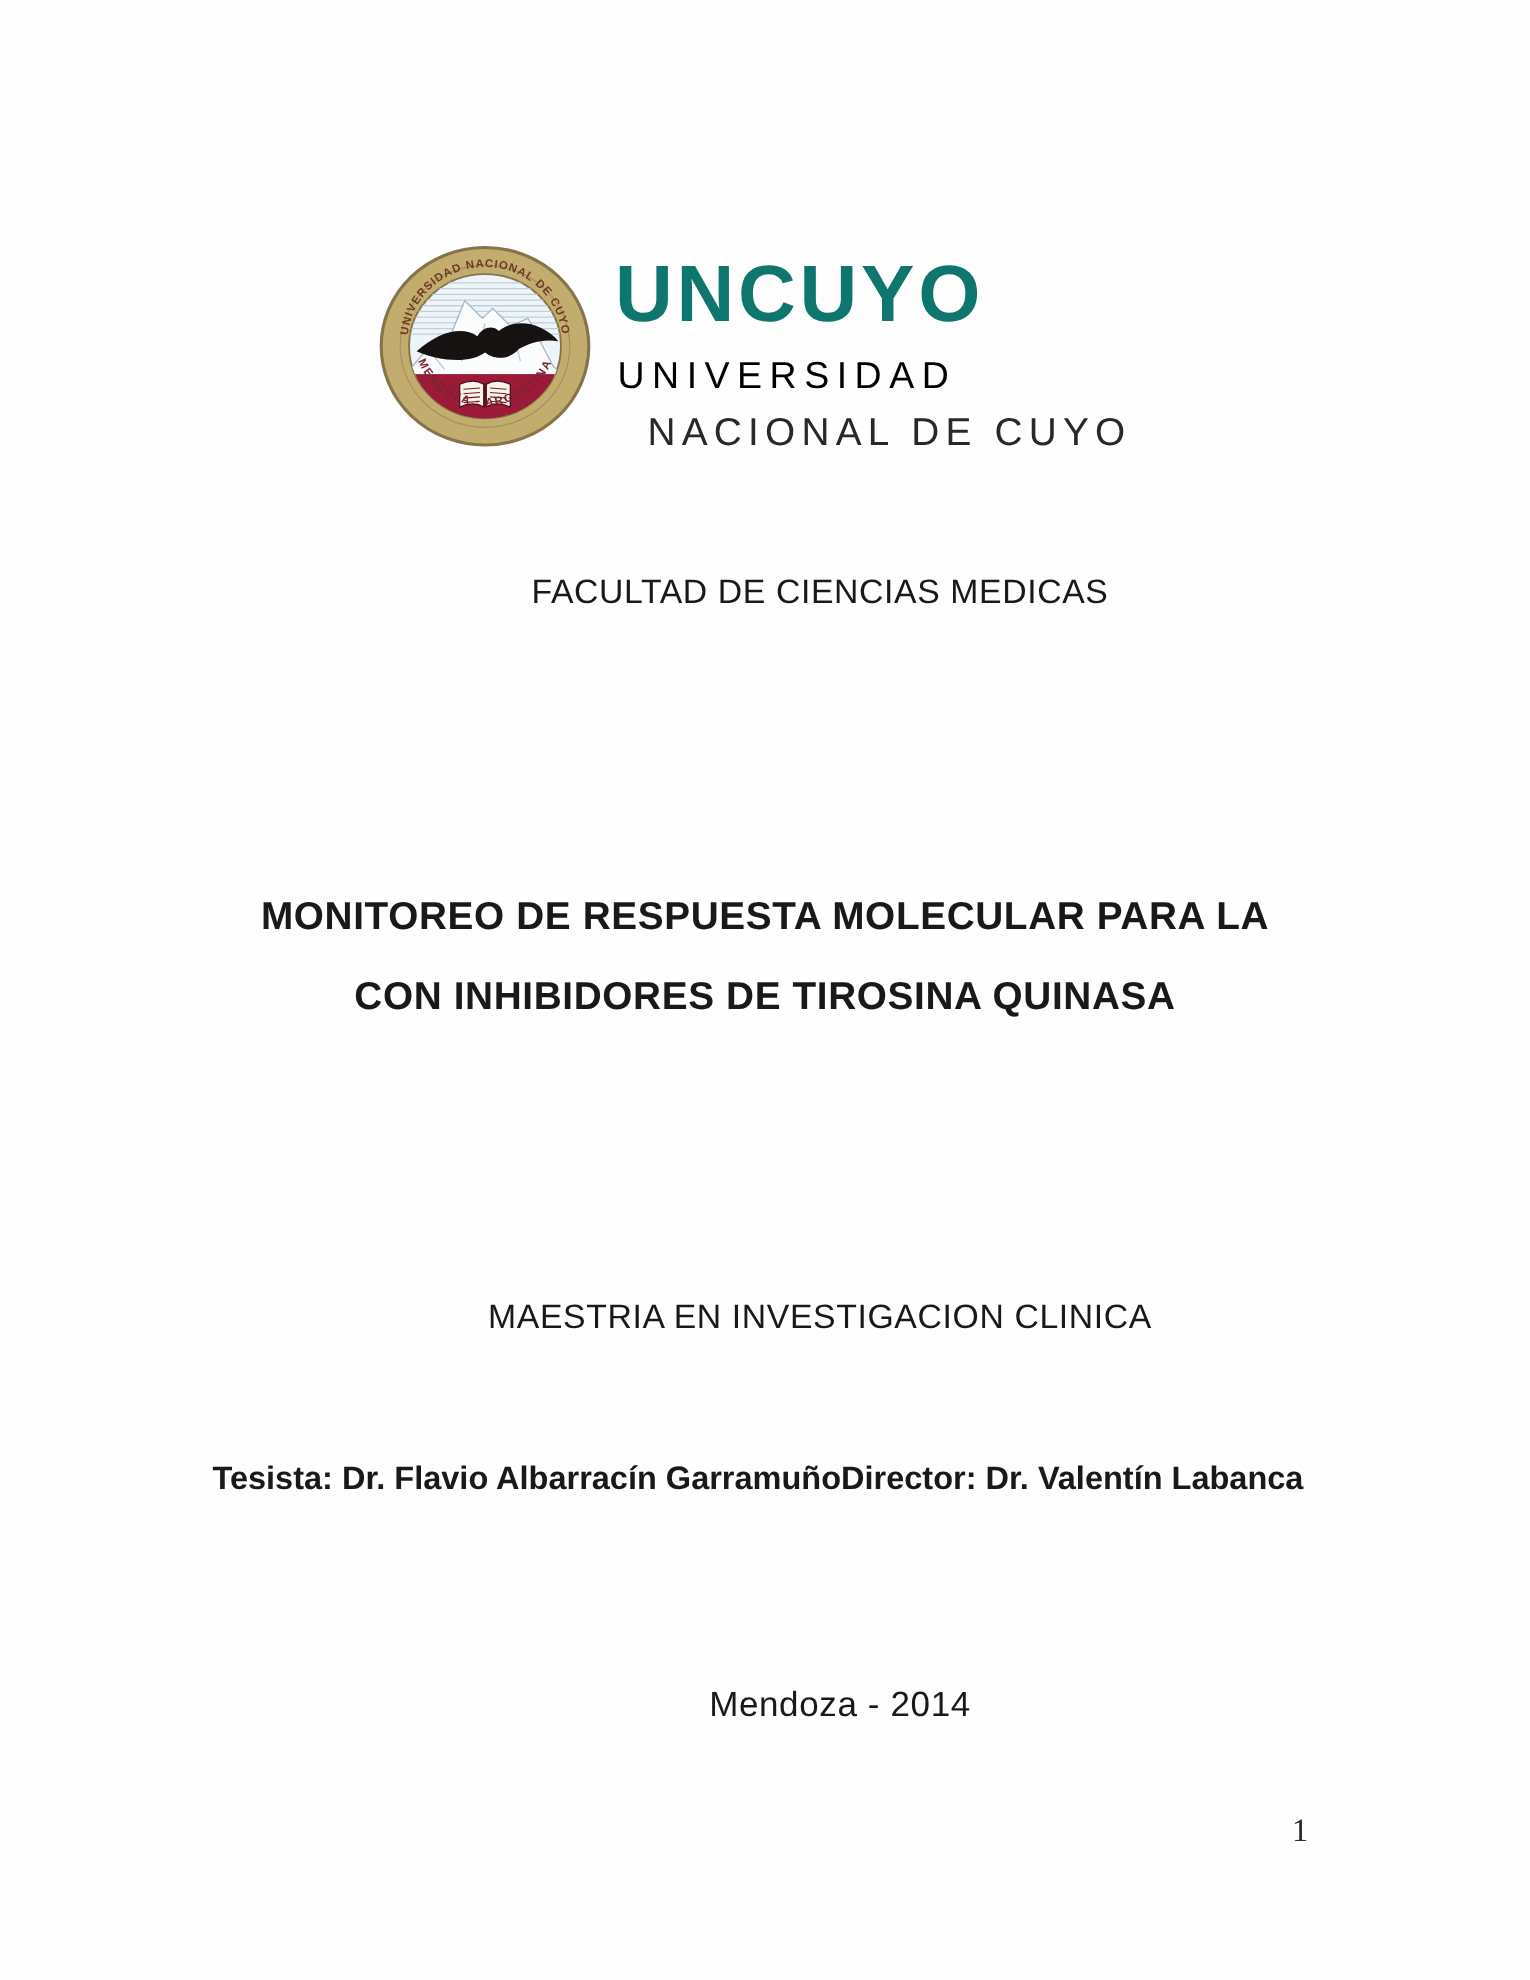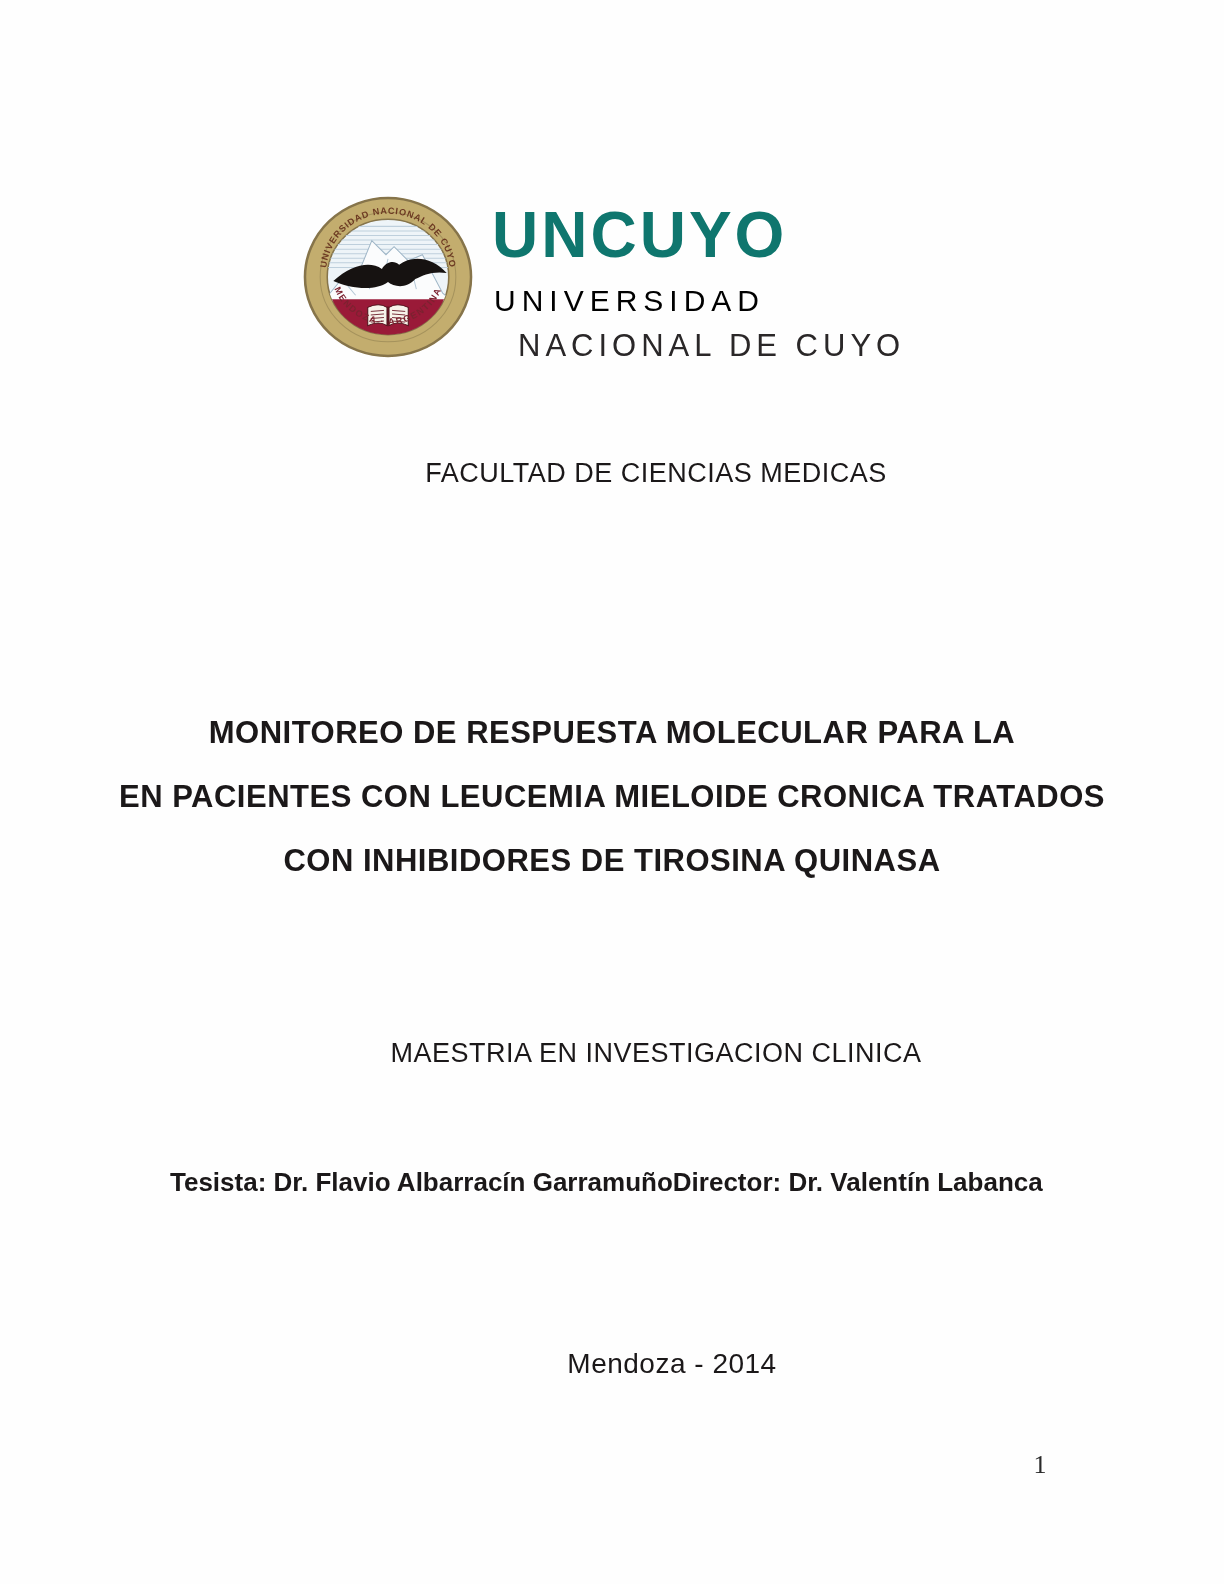--- a/index.html
+++ b/index.html
@@ -194,21 +194,20 @@
     <div class="wm-main">UNCUYO</div>
     <div class="wm-sub1">UNIVERSIDAD</div>
     <div class="wm-sub2">NACIONAL DE CUYO</div>
   </div>
 
   <div class="cline faculty">FACULTAD DE CIENCIAS MEDICAS</div>
 
 
   <div class="title-block">
     <div>MONITOREO DE RESPUESTA MOLECULAR PARA LA</div>
-    <div>EN PACIENTES CON LEUCEMIA MIELOIDE CRONICA TRATADOS</div>
     <div>CON INHIBIDORES DE TIROSINA QUINASA</div>
   </div>
 
   <div class="cline program">MAESTRIA EN INVESTIGACION CLINICA</div>
 
   <div class="people-row">
     <span>Tesista: Dr. Flavio Albarracín Garramuño</span>
     <span>Director: Dr. Valentín Labanca</span>
   </div>
 

